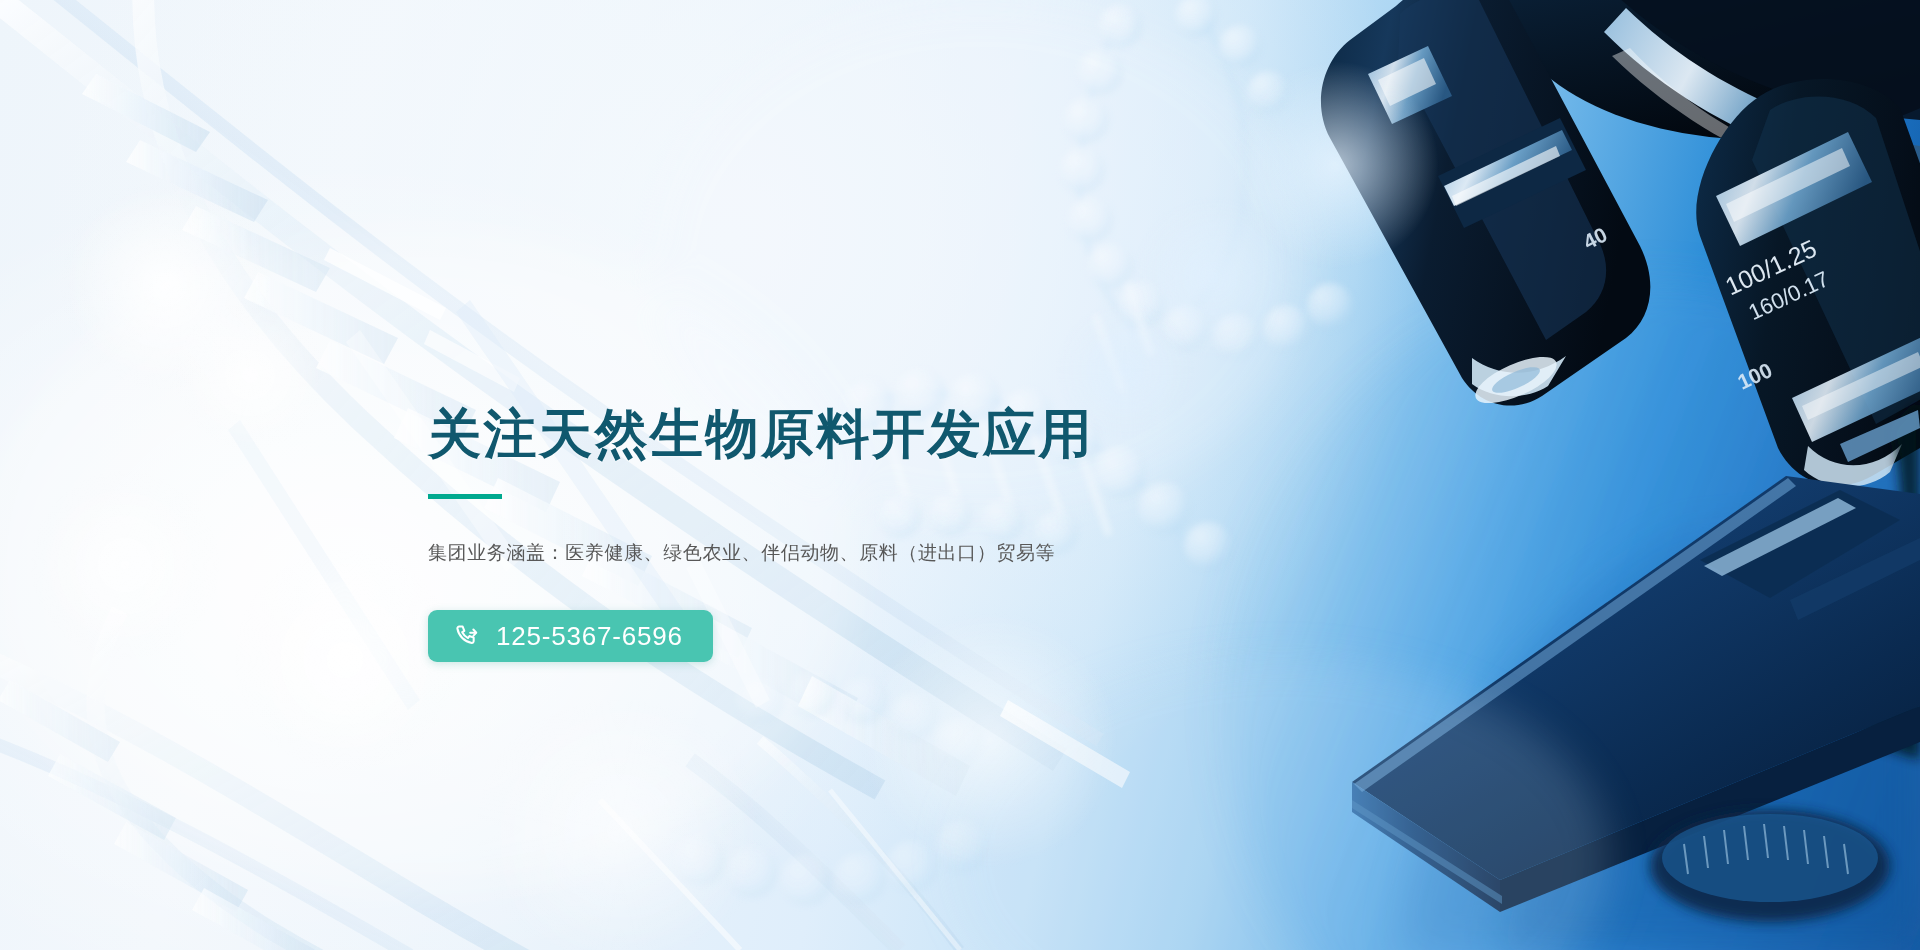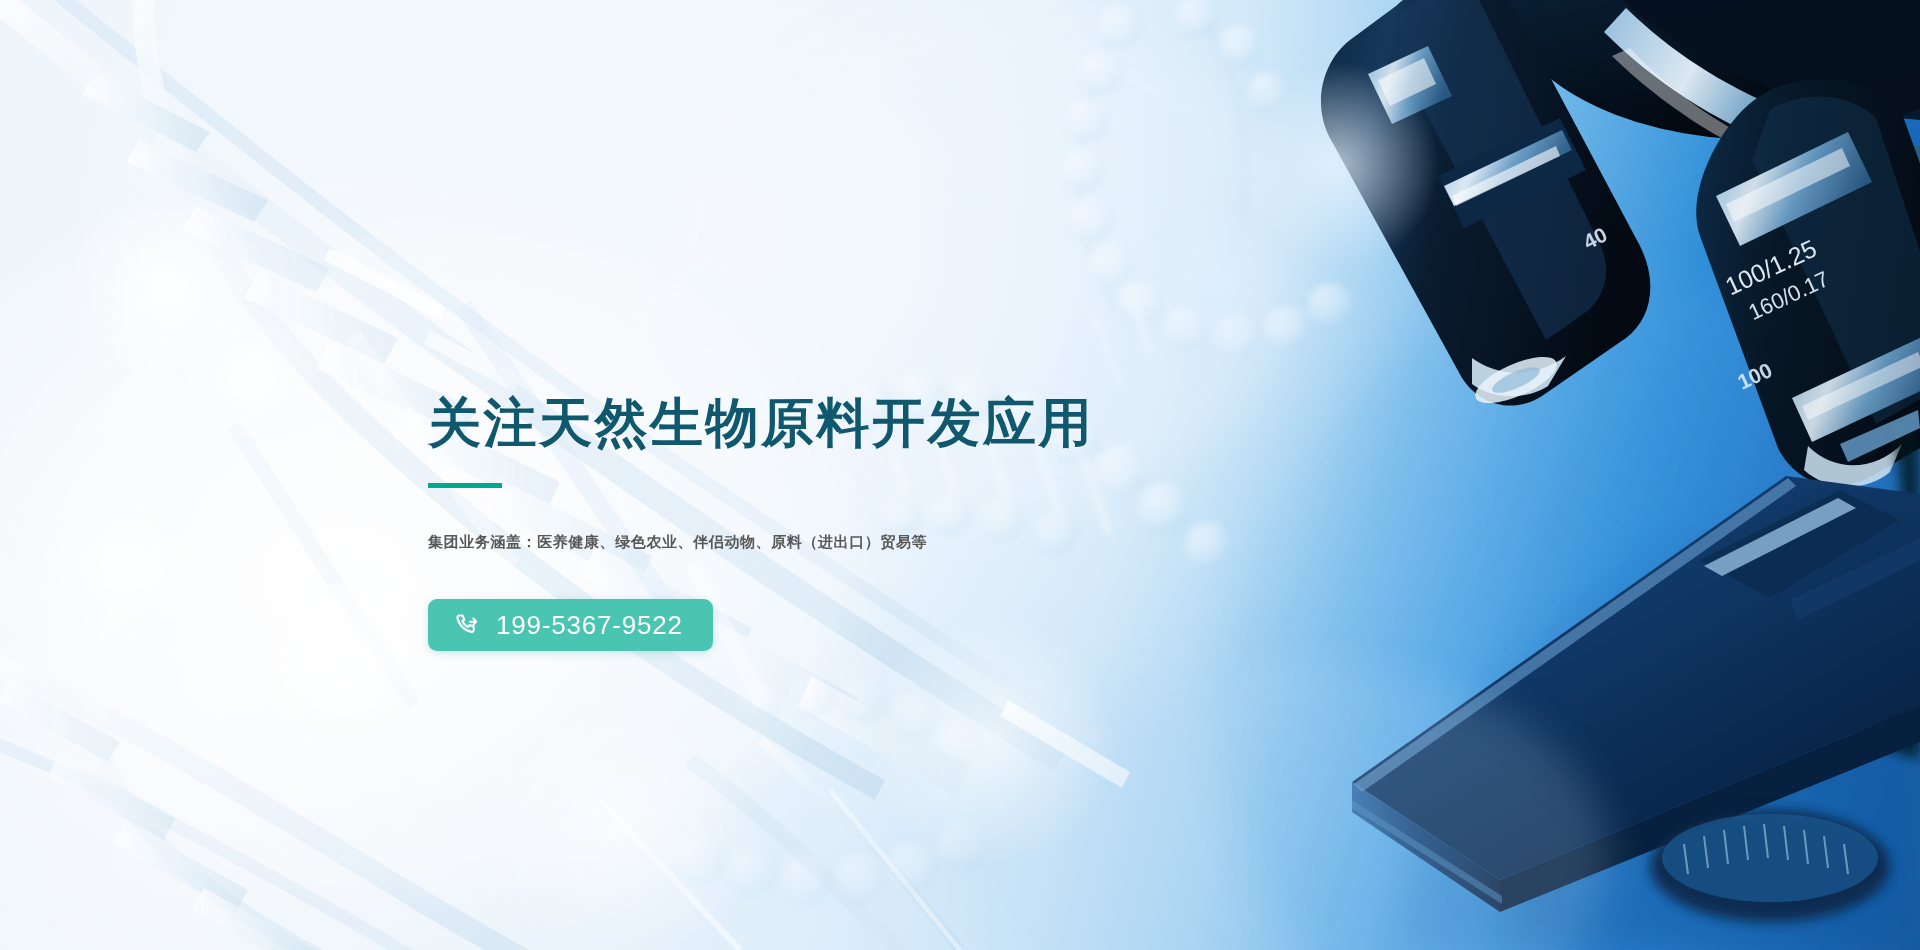--- a/index.html
+++ b/index.html
@@ -35,46 +35,45 @@
   .bk7 { left:1055px;top:300px;  width:140px; height:140px; background:radial-gradient(circle,rgba(222,239,255,.55),rgba(222,239,255,0) 70%); }
   .bk8 { left:860px; top:610px;  width:260px; height:260px; background:radial-gradient(circle,rgba(255,255,255,.62),rgba(255,255,255,0) 70%); }
   .bk9 { left:470px; top:700px;  width:300px; height:260px; background:radial-gradient(circle,rgba(255,255,255,.55),rgba(255,255,255,0) 72%); }
 
   
   .art { position:absolute; inset:0; width:1920px; height:950px; pointer-events:none; }
 
   
   .content {
     position:absolute;
-    left:428px; top:392px;
+    left:428px; top:403px;
     width:800px;
     z-index:40;
   }
   .headline {
     font-size:53px;
     font-weight:bold;
     letter-spacing:2.5px;
     line-height:1.16;
     color:#10586e;
     white-space:nowrap;
     text-shadow:0 1px 2px rgba(255,255,255,.55);
   }
   .divider {
     width:74px; height:5px;
     background:#00a98f;
     margin-top:30px;
   }
   .lede { margin-top:35px; }
   .lede-line {
-    font-size:15px;
+    font-size:19px;
     line-height:38px;
     color:#585858;
     letter-spacing:.6px;
     white-space:nowrap;
-    font-weight:bold;
   }
   .cta-row { margin-top:38px; }
   .cta {
     display:inline-flex;
     align-items:center;
     gap:15px;
     height:52px;
     padding:0 30px 0 26px;
     background:#49c5b1;
     border-radius:9px;
@@ -426,18 +425,18 @@
 
     <div class="cta-row">
       <button class="cta">
         <span class="cta-phone-icon">
           <svg viewBox="0 0 24 24" width="27" height="27" fill="none" stroke="#ffffff" stroke-width="1.8" stroke-linecap="round" stroke-linejoin="round">
             <path d="M4.6 3.2h3.1l1.5 3.8-1.9 1.2a11.6 11.6 0 0 0 5.2 5.2l1.2-1.9 3.8 1.5v3.1a1.6 1.6 0 0 1-1.7 1.6A15.8 15.8 0 0 1 3 4.9a1.6 1.6 0 0 1 1.6-1.7z"></path>
             <path d="M14.4 8.6h4.9"></path>
             <path d="M17.2 5.8l2.6 2.8-2.6 2.8"></path>
           </svg>
         </span>
-        <span class="cta-number">199-5367-9522</span>
+        <span class="cta-number">125-5367-6596</span>
       </button>
     </div>
 
   </div>
 </div>
 
 </body></html>

